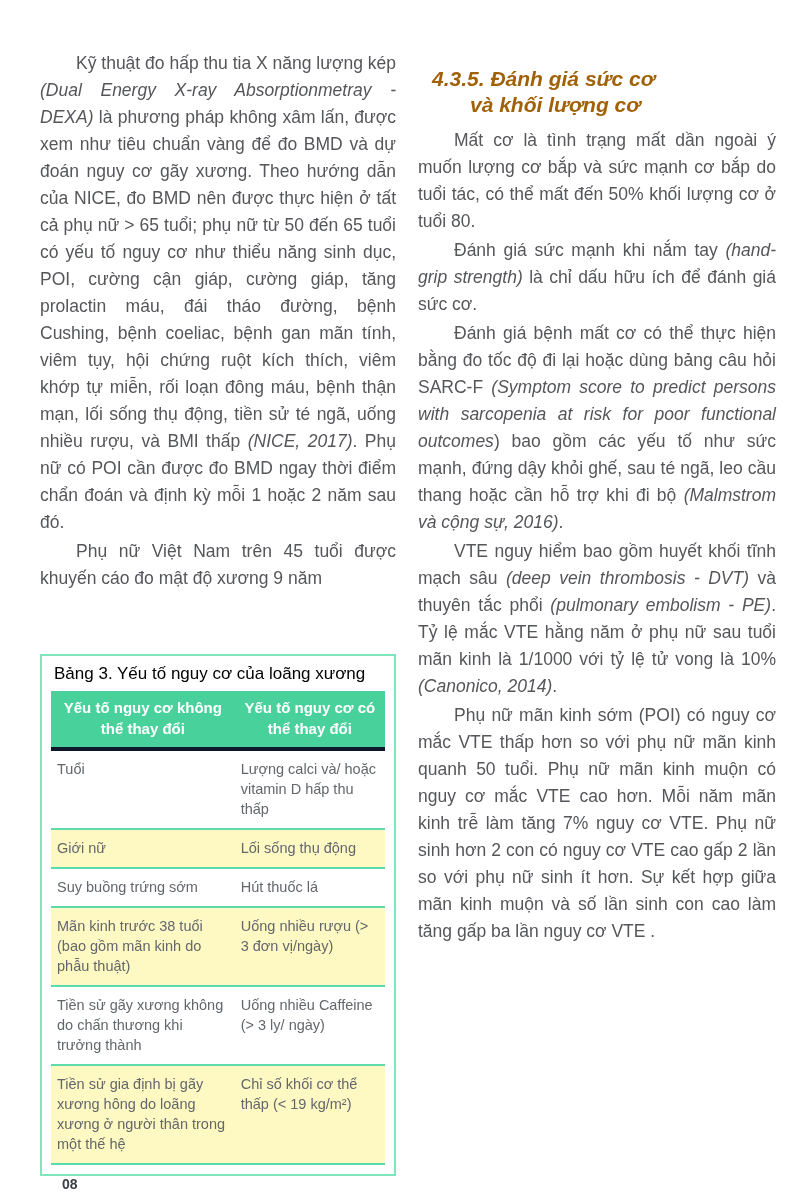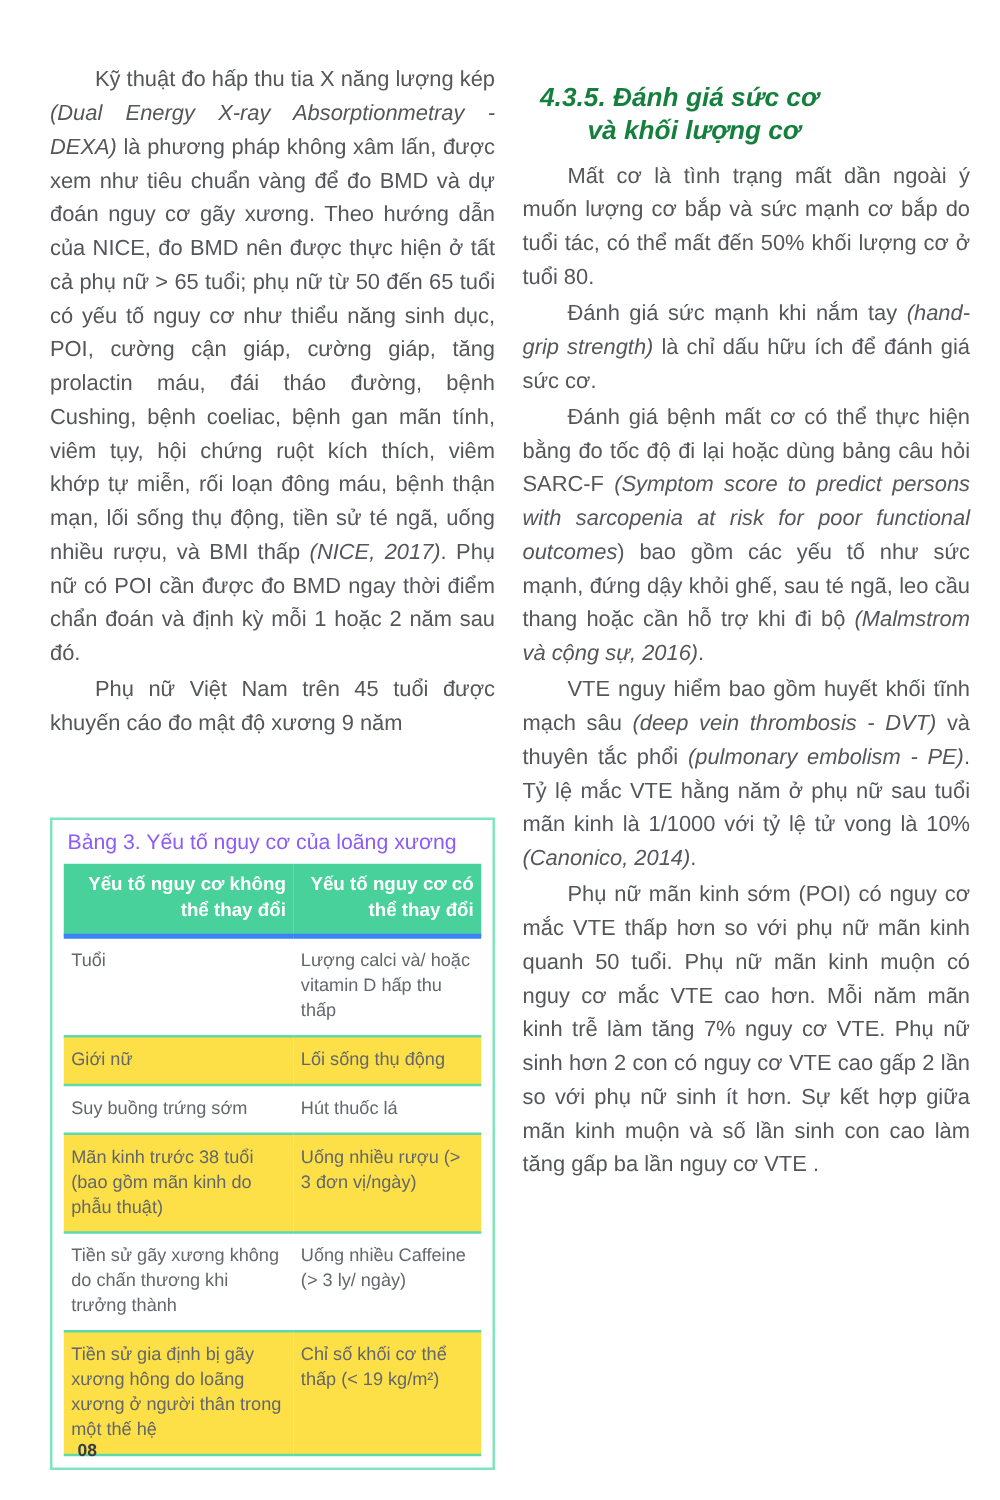--- a/index.html
+++ b/index.html
@@ -22,72 +22,72 @@
   .col-right{flex:1;min-width:0;}
   p.body{
     font-size:17.5px;
     line-height:27px;
     text-align:justify;
     margin:0 0 2px 0;
   }
   p.indent{text-indent:36px;}
   i{font-style:italic;}
   .section-heading{
-    color:#15803d;
+    color:#a16207;
     font-size:21px;
     line-height:26px;
     font-weight:bold;
     font-style:italic;
     margin:16px 0 9px 14px;
   }
   .heading-line2{display:block;padding-left:38px;}
   
   .risk-table{
     margin-top:62px;
     border:2px solid #82e4bd;
     padding:0 9px 9px 9px;
     box-sizing:border-box;
   }
   .table-title{
-    color:#8b5cf6;
+    color:#000000;
     font-size:17px;
     line-height:22px;
     padding:7px 3px 6px 3px;
   }
   .risk-table table{
     width:100%;
     border-collapse:collapse;
     font-size:14.5px;
     line-height:20px;
     color:#63676c;
   }
   .risk-table th{
     background:#49d19c;
     color:#ffffff;
-    text-align:right;
+    text-align:center;
     font-weight:bold;
     font-size:15px;
     line-height:21px;
     padding:6px 6px 8px 6px;
     vertical-align:top;
-    border-bottom:4px solid #3b82f6;
+    border-bottom:4px solid #0f172a;
   }
   .risk-table th:first-child{width:55%;}
   .risk-table td{
     padding:8px 6px 9px 6px;
     vertical-align:top;
   }
   .risk-table tbody tr{border-top:2px solid #5dd9ab;}
   .risk-table tbody tr:first-child{border-top:none;}
   .risk-table tbody tr:last-child{border-bottom:2px solid #5dd9ab;}
-  .risk-table tbody tr.shaded{background:#fde047;padding-left:44px;}
+  .risk-table tbody tr.shaded{background:#fef9c3;padding-left:44px;}
   .page-number{
     position:absolute;
     left:62px;
-    top:1152px;
+    top:1176px;
     font-size:14px;
     font-weight:bold;
     color:#393d44;
   }
 </style>
 </head>
 <body>
 
 <div class="page">
   <div class="columns">

